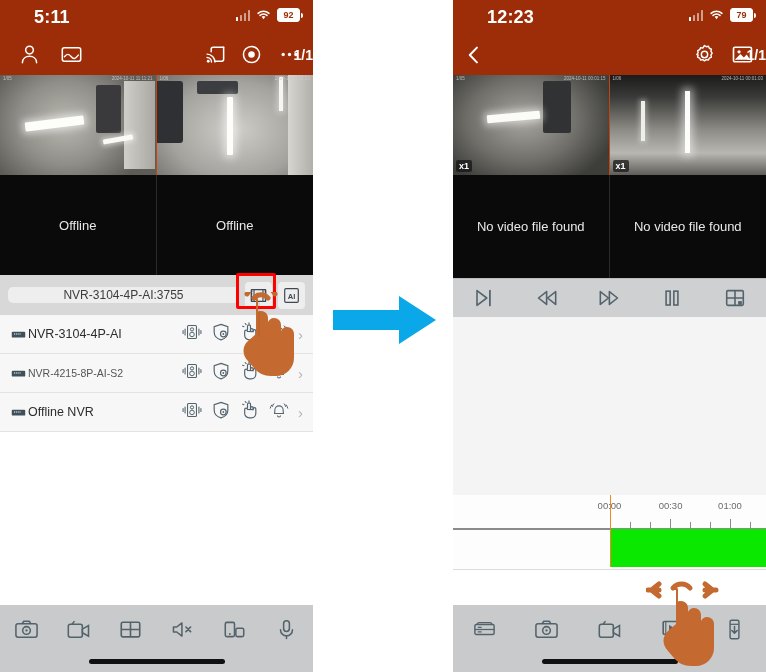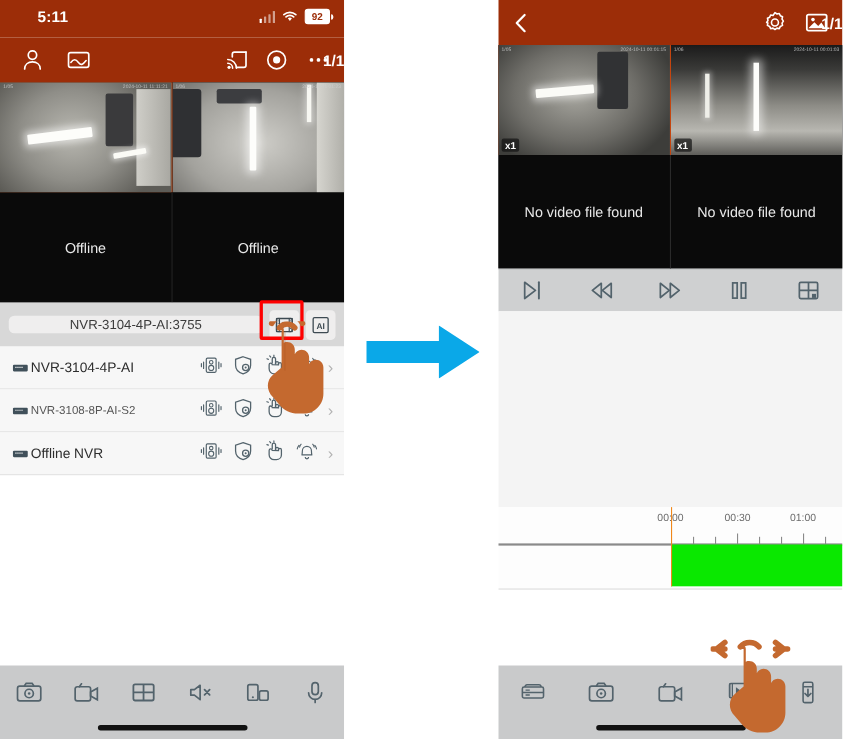--- a/index.html
+++ b/index.html
@@ -18,21 +18,21 @@
 
   
   .gap { position:absolute; left:313px; top:0; width:140px; height:672px; background:#ffffff; }
   .arrow-wrap { position:absolute; left:20px; top:296px; width:103px; height:48px; }
 
   
   .statusbar {
     height:34px; background:#9c2d08; color:#fff;
     display:flex; align-items:center; position:relative;
   }
-  .sb-time { position:absolute; left:34px; top:7px; font-size:14px; font-weight:bold; letter-spacing:.2px; }
+  .sb-time { position:absolute; left:34px; top:7px; font-size:18px; font-weight:bold; letter-spacing:.2px; }
   .sb-right { position:absolute; right:13px; top:8px; display:flex; align-items:center; gap:6px; }
   .sig { display:flex; align-items:flex-end; gap:1.5px; height:11px; }
   .sig i { display:block; width:2.5px; background:#fff; border-radius:.5px; }
   .sig i:nth-child(1){height:4px;}
   .sig i:nth-child(2){height:6px;opacity:.55;}
   .sig i:nth-child(3){height:8px;opacity:.55;}
   .sig i:nth-child(4){height:11px;opacity:.55;}
   .batt {
     border:1.4px solid #fff; border-radius:3px; padding:0 2px 0 2px;
     font-size:9px; font-weight:bold; line-height:12px; min-width:23px; text-align:center;
@@ -324,21 +324,21 @@
         <span class="chev">›</span>
       </div>
 
       <div class="devrow">
         <span class="nvr-ico">
           <svg width="17" height="17" viewBox="0 0 24 24">
               <rect x="2.5" y="8" width="19" height="8.4" rx="1.4" fill="#40505a"></rect>
               <path d="M5.6 11.2h1.5M8.2 11.2h1.5M10.8 11.2h1.5M13.4 11.2h1.5" stroke="#ffffff" stroke-width="1.5"></path>
             </svg>
         </span>
-        <span class="devname small">NVR-3108-8P-AI-S2</span>
+        <span class="devname small">NVR-4215-8P-AI-S2</span>
         <span class="devicons">
           <span>
             <svg width="20" height="20" viewBox="0 0 26 24">
                 <rect x="7.2" y="3.6" width="11.6" height="16.8" rx="1.4" stroke="#53636c" stroke-width="1.4" fill="none"></rect>
                 <circle cx="13" cy="8.6" r="2.1" stroke="#53636c" stroke-width="1.3" fill="none"></circle>
                 <circle cx="13" cy="15.2" r="3" stroke="#53636c" stroke-width="1.3" fill="none"></circle>
                 <path d="M4 8.2v7.6M1.4 10.2v3.6M22 8.2v7.6M24.6 10.2v3.6" stroke="#53636c" stroke-width="1.4" stroke-linecap="round"></path>
               </svg>
           </span>
           <span>
@@ -472,20 +472,37 @@
   <div class="gap">
     <div class="arrow-wrap">
       <svg width="103" height="48" viewBox="0 0 103 48">
         <path d="M0 14 H66 V0 L103 24 L66 48 V34 H0 Z" fill="#0aa8e8"></path>
       </svg>
     </div>
   </div>
 
   <div class="phone right">
 
+    <div class="statusbar">
+      <div class="sb-time">12:23</div>
+      <div class="sb-right">
+        <div class="sig">
+            <i></i>
+            <i></i>
+            <i></i>
+            <i></i>
+          </div>
+        <svg width="15" height="12" viewBox="0 0 16 12">
+          <path d="M8 10.4 L10 7.8 A3.3 3.3 0 0 0 6 7.8 Z" fill="#fff"></path>
+          <path d="M2.2 4.2 A8.6 8.6 0 0 1 13.8 4.2" stroke="#fff" stroke-width="1.7" fill="none" stroke-linecap="round"></path>
+          <path d="M4.3 6.4 A5.6 5.6 0 0 1 11.7 6.4" stroke="#fff" stroke-width="1.7" fill="none" stroke-linecap="round"></path>
+        </svg>
+        <div class="batt">79</div>
+      </div>
+    </div>
 
     <div class="appbar">
       <div class="hb" style="left:10px;">
         <svg width="22" height="22" viewBox="0 0 24 24">
             <path d="M15.2 4 L7.4 12 L15.2 20" stroke="#fff" stroke-width="2.2" fill="none" stroke-linecap="round" stroke-linejoin="round"></path>
           </svg>
       </div>
       <div class="pageind">1/1</div>
       <div class="hb" style="right:50px;">
         <svg width="23" height="23" viewBox="0 0 24 24">

